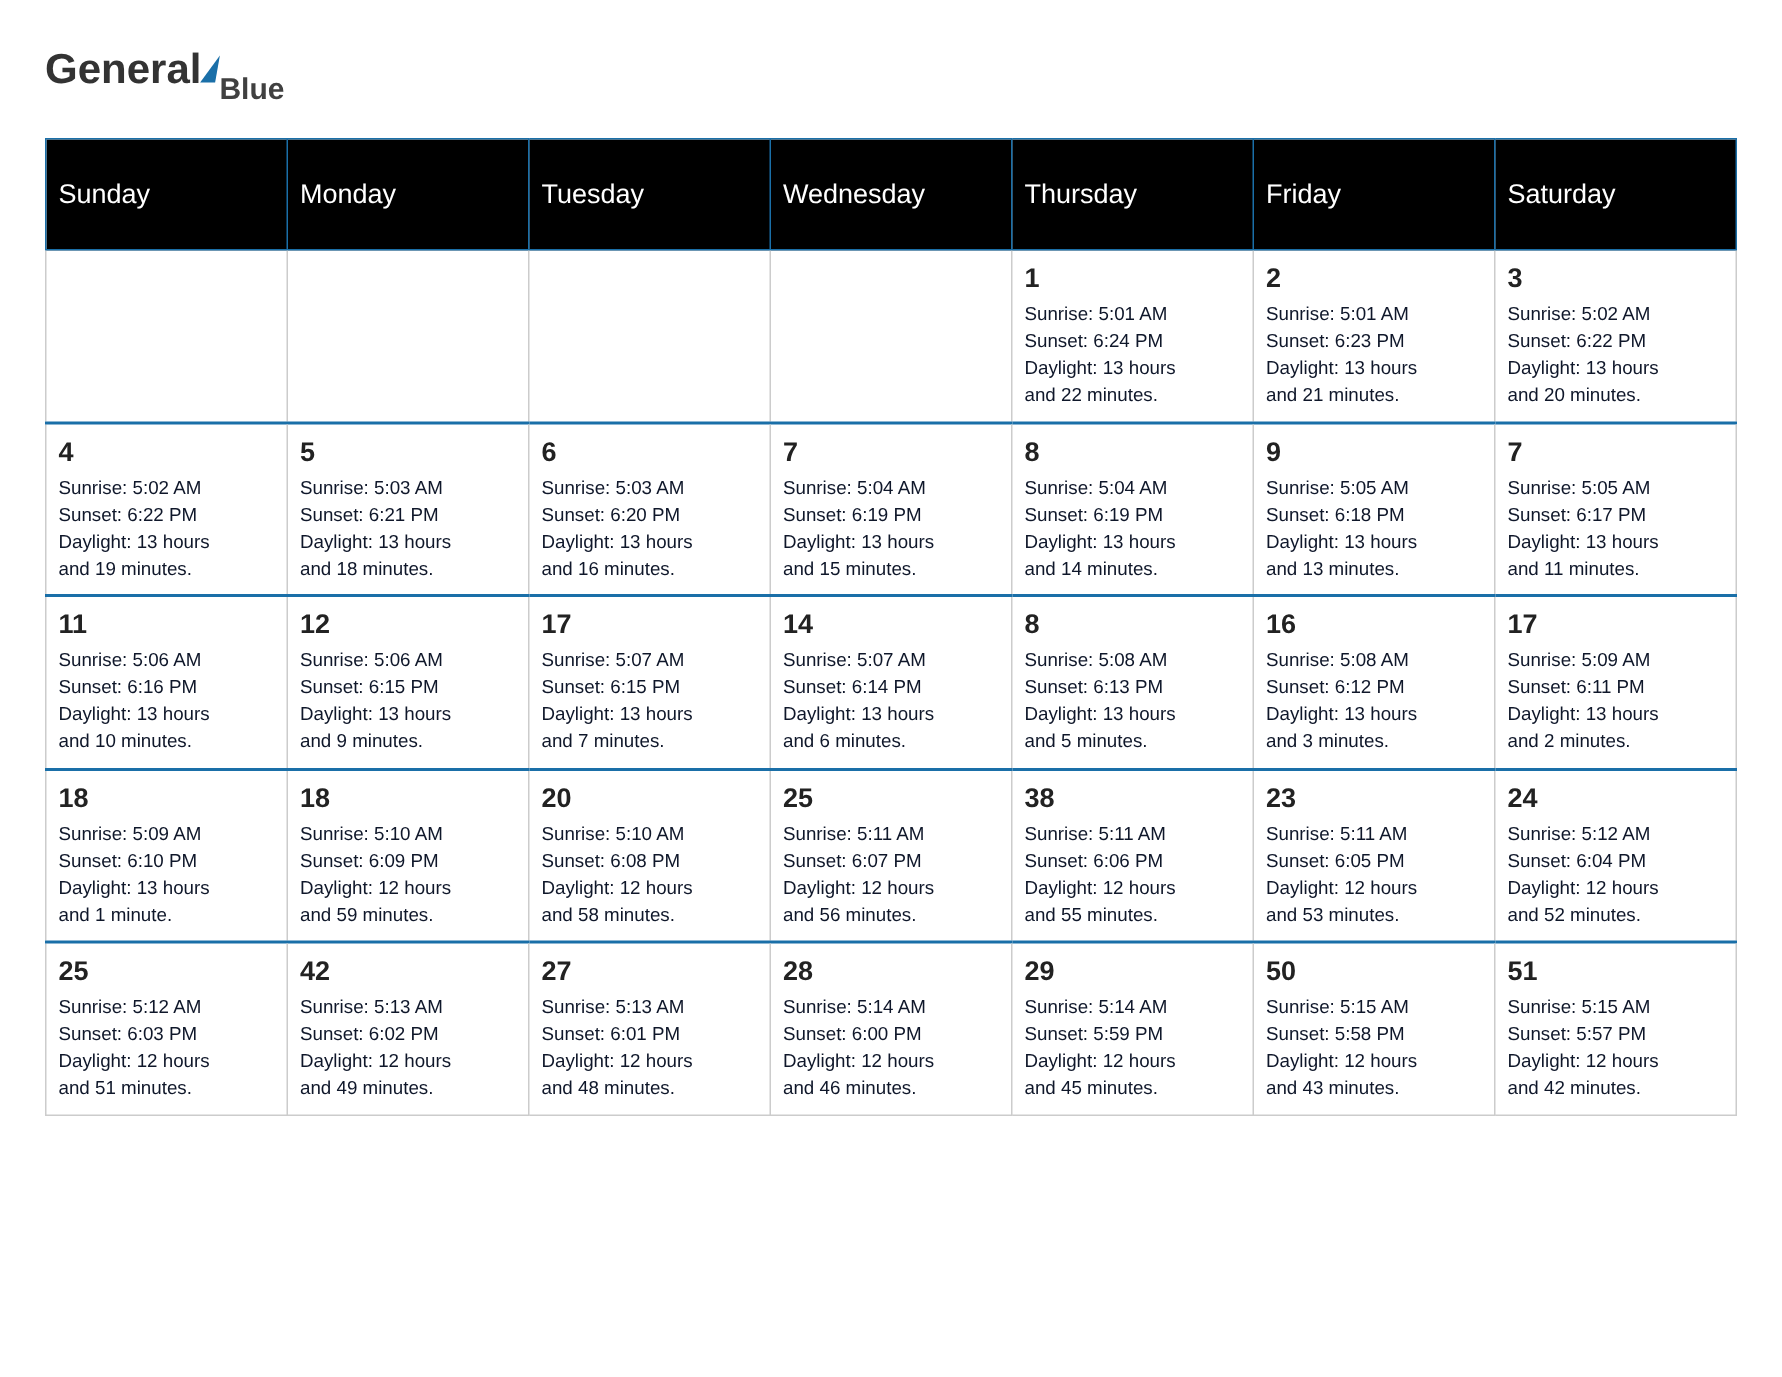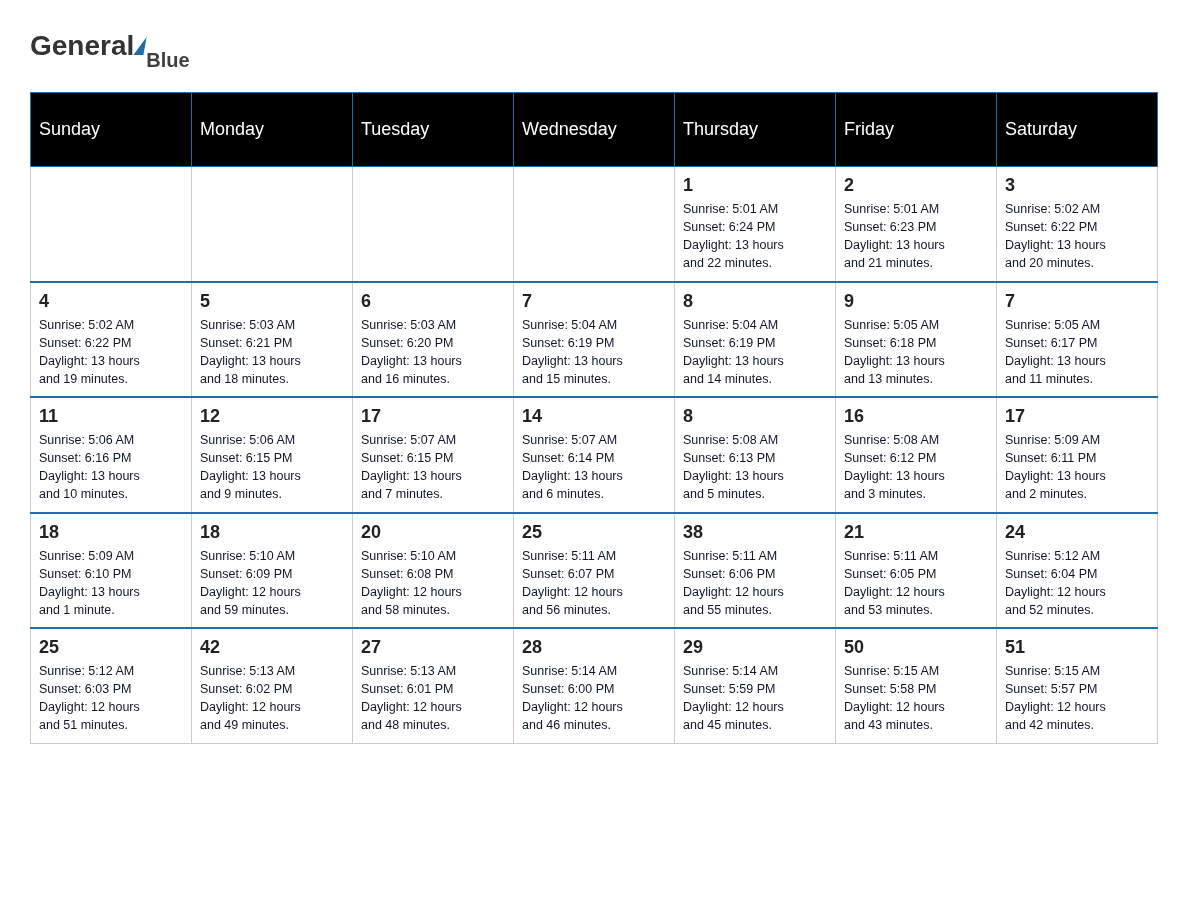--- a/index.html
+++ b/index.html
@@ -268,21 +268,21 @@
 and 56 minutes.</div>
         </td>
         <td>
           <span class="day-number">38</span>
           <div class="day-info" style="white-space: pre-line;">Sunrise: 5:11 AM
 Sunset: 6:06 PM
 Daylight: 12 hours
 and 55 minutes.</div>
         </td>
         <td>
-          <span class="day-number">21</span>
+          <span class="day-number">23</span>
           <div class="day-info" style="white-space: pre-line;">Sunrise: 5:11 AM
 Sunset: 6:05 PM
 Daylight: 12 hours
 and 53 minutes.</div>
         </td>
         <td>
           <span class="day-number">24</span>
           <div class="day-info" style="white-space: pre-line;">Sunrise: 5:12 AM
 Sunset: 6:04 PM
 Daylight: 12 hours

